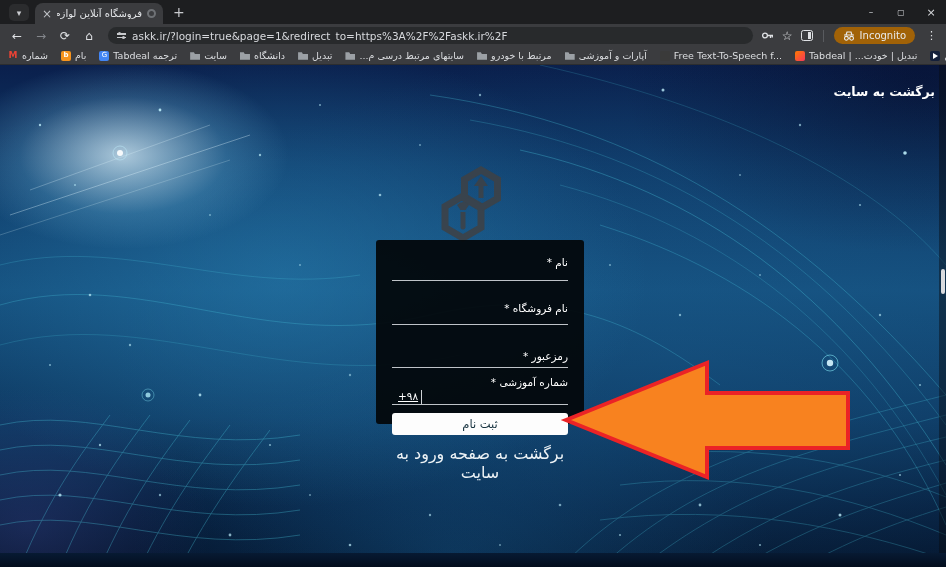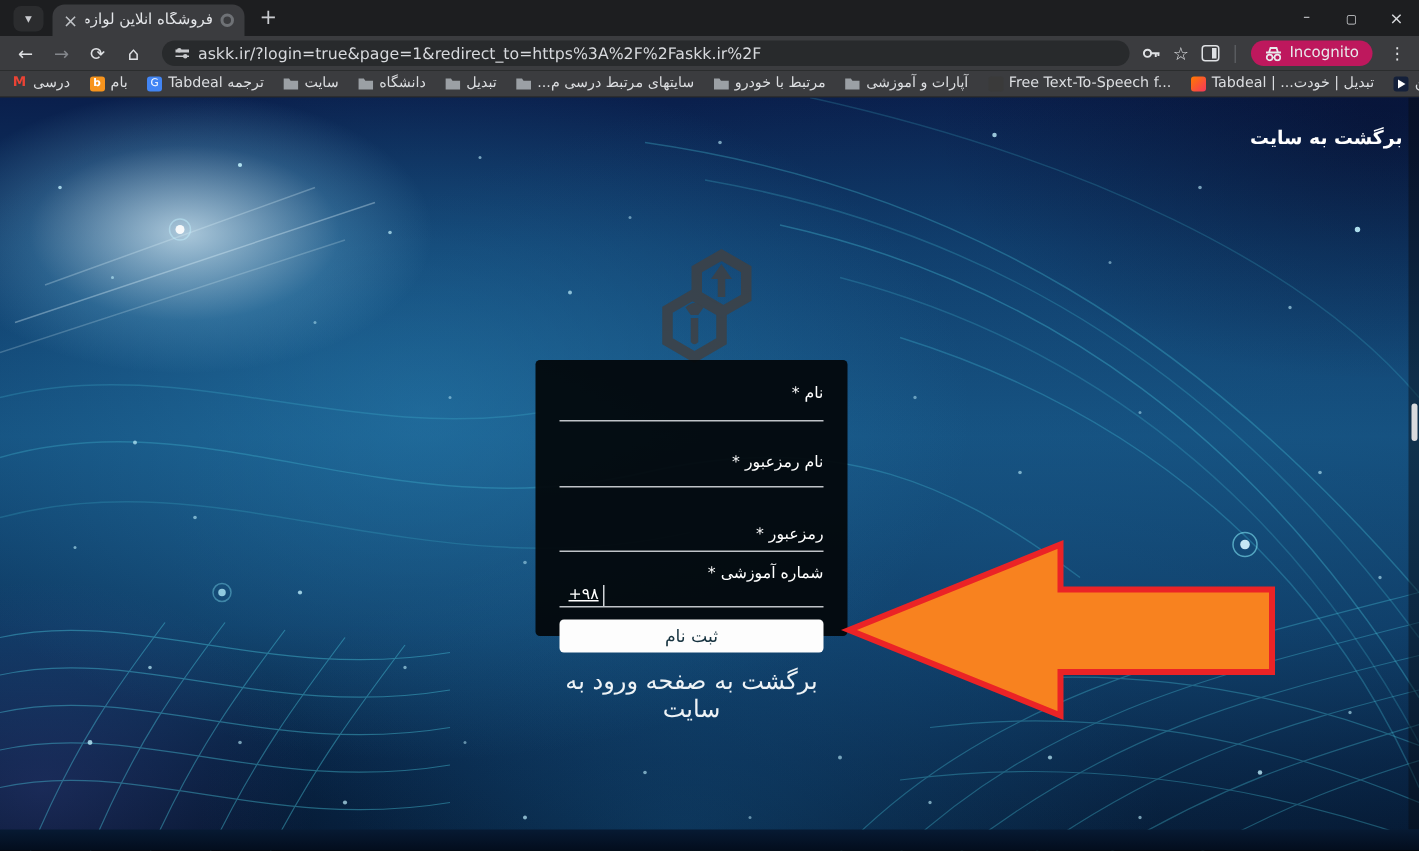--- a/index.html
+++ b/index.html
@@ -32,21 +32,21 @@
   .tune-ic i::after { content:""; position:absolute; width:3px; height:3px; border-radius:50%;
                       background:#c8cacd; top:-0.8px; }
   .tune-ic i:nth-child(1)::after { left:1px; } .tune-ic i:nth-child(2)::after { right:1px; }
   .url-text { color:#d7d9dd; font-size:10.5px; white-space:nowrap; overflow:hidden; direction:ltr; }
   .tb-right { display:flex; align-items:center; gap:8px; }
   .key-ic svg, .panel-ic { display:block; }
   .star-ic { color:#dfe1e4; font-size:12px; }
   .panel-ic { width:12px; height:11px; border:1.4px solid #dfe1e4; border-radius:2.5px; position:relative; }
   .panel-ic::after { content:""; position:absolute; right:1px; top:1px; bottom:1px; width:3px; background:#dfe1e4; }
   .tb-sep { width:1px; height:12px; background:#595b5f; margin:0 2px; }
-  .incog-pill { height:17px; background:#be185d; border-radius:9px; display:flex; align-items:center;
+  .incog-pill { height:17px; background:#a16207; border-radius:9px; display:flex; align-items:center;
                 gap:5px; padding:0 9px; }
   .incog-label { color:#e8eaec; font-size:10px; }
   .dots-ic { color:#dfe1e4; font-size:11px; padding:0 3px; }
 
   
   .bookmarks { height:18px; background:#3b3c3f; display:flex; align-items:center; padding:0 8px;
                gap:13px; flex:0 0 auto; border-bottom:1px solid #2c2d2f; }
   .bm { display:flex; align-items:center; gap:4px; white-space:nowrap; }
   .bm-label { color:#dcdee1; font-size:9.5px; direction:rtl; unicode-bidi:plaintext; }
   .ic { width:10px; height:10px; flex:0 0 auto; display:flex; align-items:center; justify-content:center;
@@ -71,21 +71,21 @@
       radial-gradient(430px 260px at 48% 98%, rgba(22,95,148,0.40), transparent 75%),
       radial-gradient(420px 240px at 97% 4%, rgba(6,14,46,0.65), transparent 70%),
       radial-gradient(260px 200px at 3% 92%, rgba(96,96,200,0.22), transparent 70%),
       linear-gradient(180deg,#0a1f4c 0%, #0f3a68 20%, #15507e 45%, #0e3a63 70%, #071f3e 88%, #04132a 100%);
   }
   .bg-svg { position:absolute; inset:0; }
   .back-site { position:absolute; top:19px; right:11px; color:#fff; font-size:12.5px; font-weight:bold;
                direction:rtl; }
   .logo { position:absolute; left:439px; top:99px; opacity:0.95; }
 
-  .card { position:absolute; left:357px; top:175px; width:208px; height:184px;
+  .card { position:absolute; left:376px; top:175px; width:208px; height:184px;
           background:rgba(3,7,11,0.94); border-radius:3px; direction:rtl; padding:0 16px; color:#fff; }
   .f-label { font-size:10.5px; text-align:right; }
   .f-line { border-bottom:1px solid #bfc3c8; }
   .lbl1 { padding-top:16px; } .line1 { margin-top:12px; }
   .lbl2 { padding-top:21px; } .line2 { margin-top:10px; }
   .lbl3 { padding-top:25px; } .line3 { margin-top:5px; }
   .lbl4 { padding-top:8px; }
   .phone-row { display:flex; flex-direction:row-reverse; align-items:flex-end; height:17px;
                border-bottom:1px solid #bfc3c8; }
   .phone-prefix { direction:ltr; font-size:10.5px; color:#fff; padding:0 3px 2px 6px;text-decoration:underline; }
@@ -155,21 +155,21 @@
           </svg>
         <span class="incog-label">Incognito</span>
       </div>
       <span class="dots-ic">⋮</span>
     </div>
   </div>
 
   <div class="bookmarks">
     <div class="bm">
         <span class="ic ic-gmail">M</span>
-        <span class="bm-label">درسی</span>
+        <span class="bm-label">شماره</span>
       </div>
     <div class="bm">
         <span class="ic ic-bam">b</span>
         <span class="bm-label">بام</span>
       </div>
     <div class="bm">
         <span class="ic ic-translate">G</span>
         <span class="bm-label">ترجمه Tabdeal</span>
       </div>
     <div class="bm">
@@ -321,21 +321,21 @@
       </g>
       <g fill="#3e4246" opacity="0.92">
         <path d="M42,12 L49,22 L44.5,22 L44.5,34 L39.5,34 L39.5,22 L35,22 Z"></path>
         <path d="M18,41 q6,-6 12,0 l-3.5,5 h-5 z M21.5,48 h5 v16 q-2.5,3 -5,0 z"></path>
       </g>
     </svg>
 
     <form class="card">
       <div class="f-label lbl1">نام *</div>
       <div class="f-line line1"></div>
-      <div class="f-label lbl2">نام رمزعبور *</div>
+      <div class="f-label lbl2">نام فروشگاه *</div>
       <div class="f-line line2"></div>
       <div class="f-label lbl3">رمزعبور *</div>
       <div class="f-line line3"></div>
       <div class="f-label lbl4">شماره آموزشی *</div>
       <div class="phone-row">
         <span class="phone-prefix">+۹۸</span>
         <span class="phone-sep"></span>
       </div>
       <button class="submit-btn">ثبت نام</button>
       <a class="login-link" href="#">برگشت به صفحه ورود به سایت</a>

